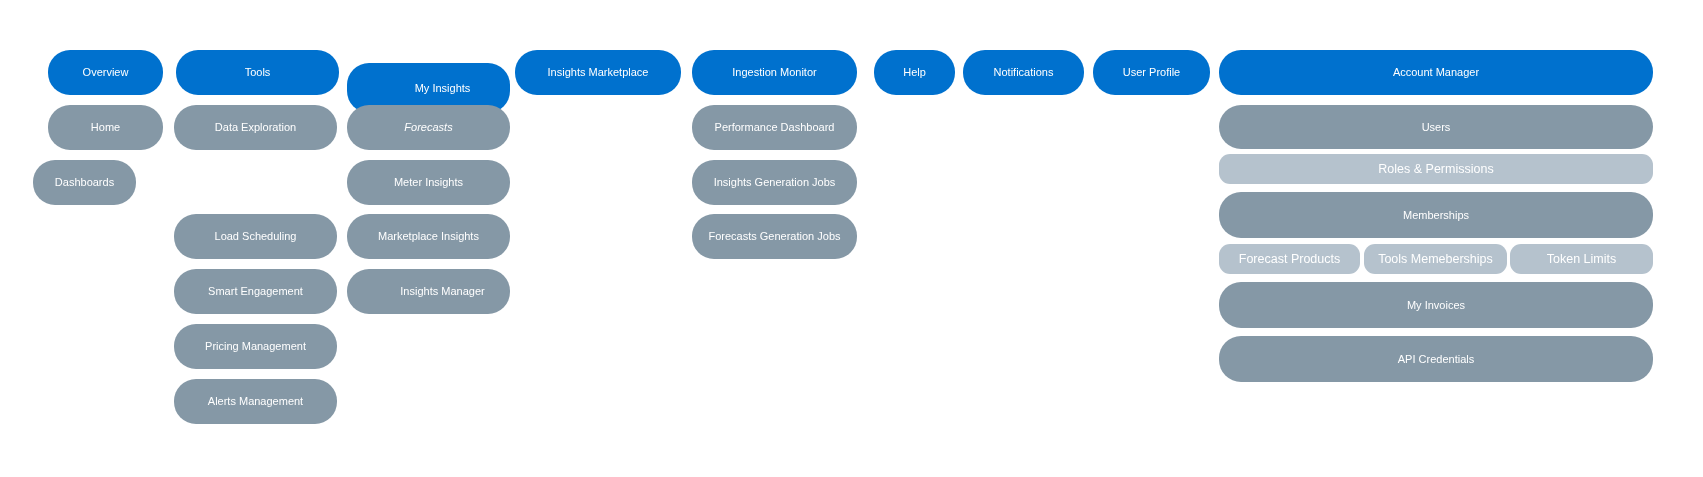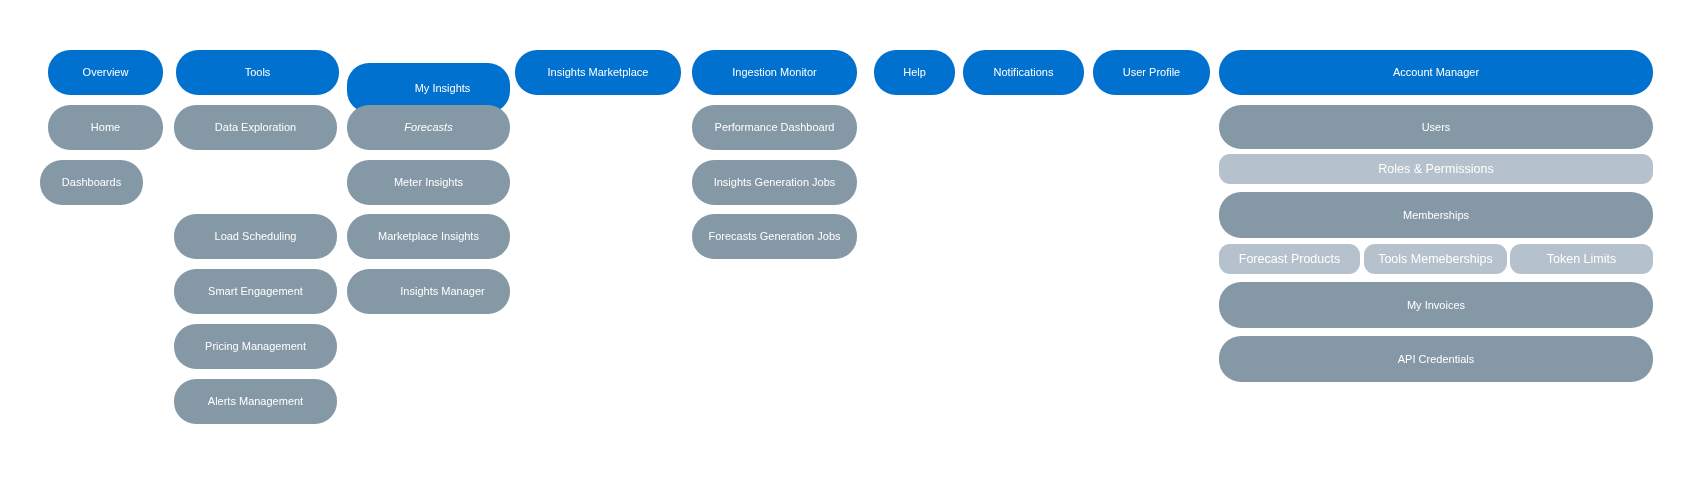--- a/index.html
+++ b/index.html
@@ -41,21 +41,21 @@
     border-radius: 11px;
     font-size: 12.5px;
   }
 </style>
 </head>
 <body>
 
 <div class="canvas">
     <div class="btn btn-root" style="left: 48px; top: 50px; width: 115px; height: 45px;">Overview</div>
     <div class="btn btn-child" style="left: 48px; top: 105px; width: 115px; height: 45px;">Home</div>
-    <div class="btn btn-child" style="left: 40px; top: 160px; width: 103px; height: 45px;">Dashboards</div>
+    <div class="btn btn-child" style="left: 33px; top: 160px; width: 103px; height: 45px;">Dashboards</div>
     <div class="btn btn-root" style="left: 176px; top: 50px; width: 163px; height: 45px;">Tools</div>
     <div class="btn btn-child" style="left: 174px; top: 105px; width: 163px; height: 45px;">Data Exploration</div>
     <div class="btn btn-child" style="left: 174px; top: 214px; width: 163px; height: 45px;">Load Scheduling</div>
     <div class="btn btn-child" style="left: 174px; top: 269px; width: 163px; height: 45px;">Smart Engagement</div>
     <div class="btn btn-child" style="left: 174px; top: 324px; width: 163px; height: 45px;">Pricing Management</div>
     <div class="btn btn-child" style="left: 174px; top: 379px; width: 163px; height: 45px;">Alerts Management</div>
     <div class="btn btn-root" style="left: 347px; top: 63px; width: 163px; height: 50px; padding-left: 28px;">My Insights</div>
     <div class="btn btn-child" style="left: 347px; top: 105px; width: 163px; height: 45px; font-style: italic;">Forecasts</div>
     <div class="btn btn-child" style="left: 347px; top: 160px; width: 163px; height: 45px;">Meter Insights</div>
     <div class="btn btn-child" style="left: 347px; top: 214px; width: 163px; height: 45px;">Marketplace Insights</div>

